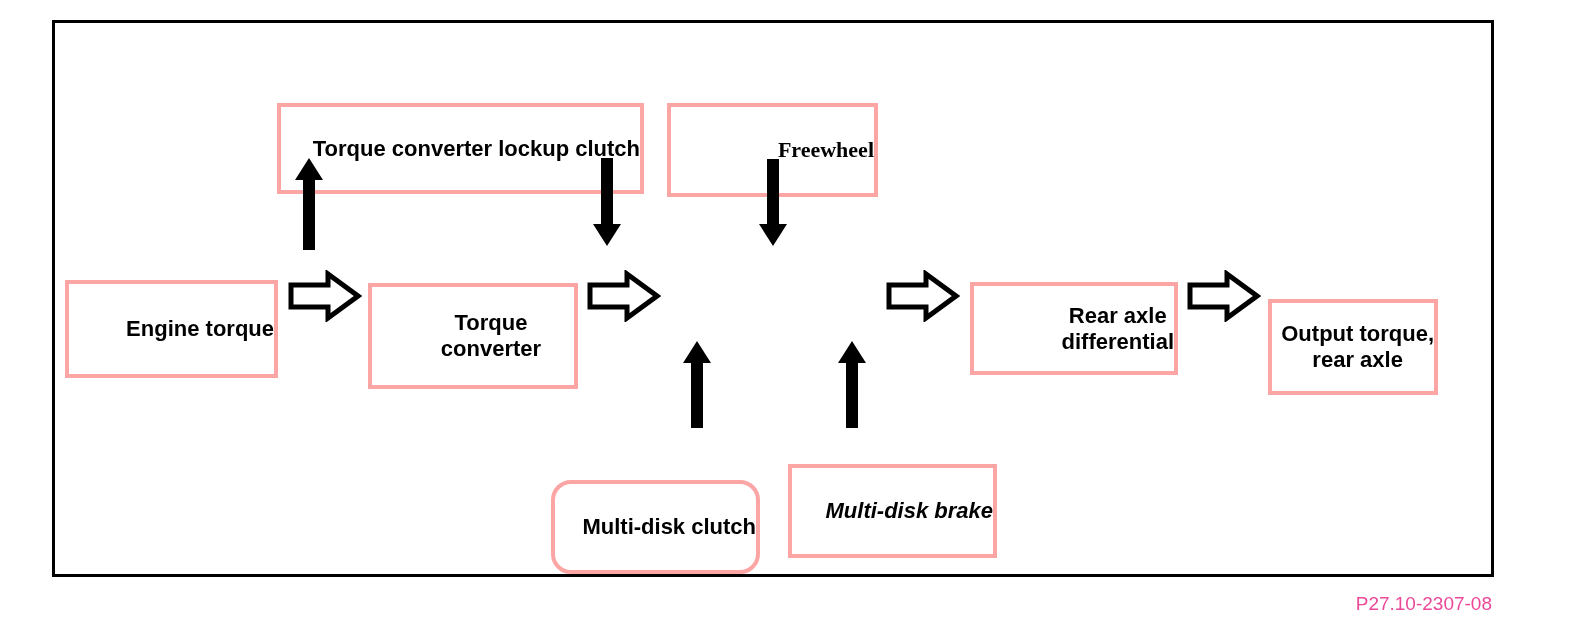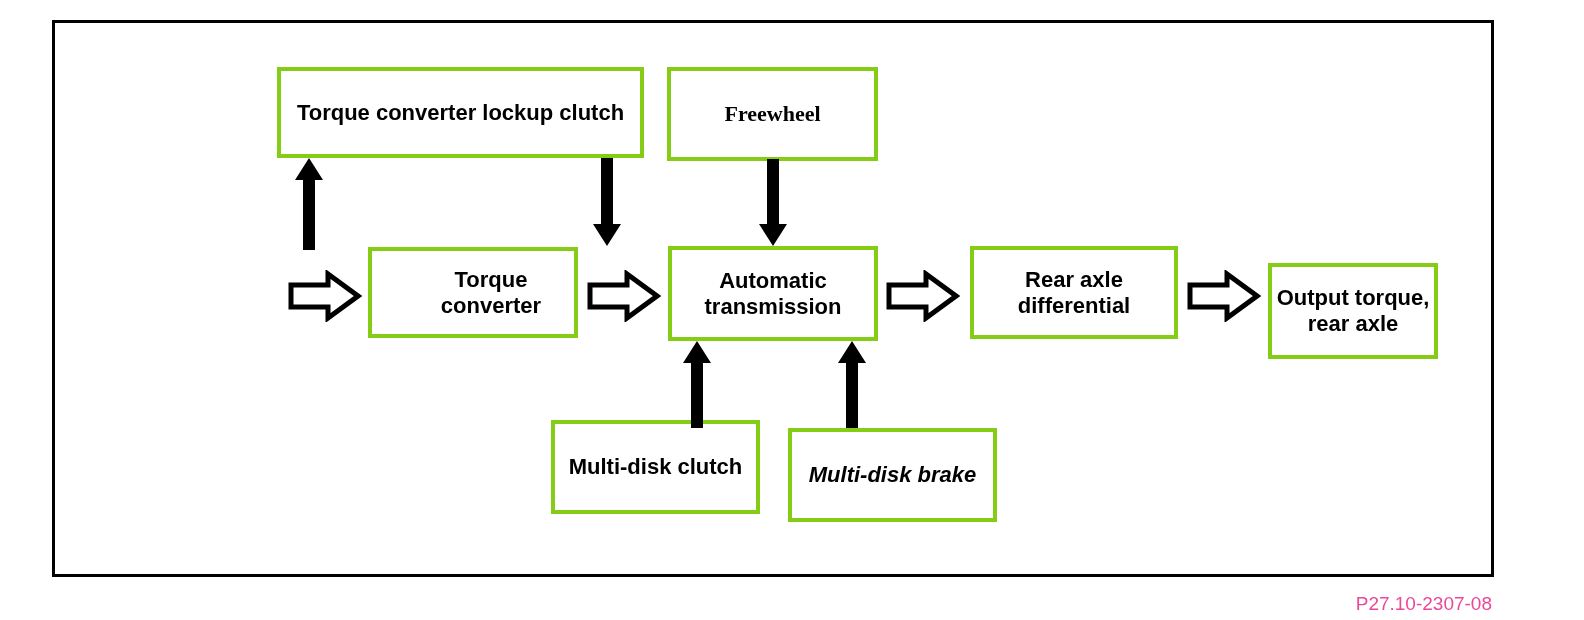--- a/index.html
+++ b/index.html
@@ -20,44 +20,45 @@
     position: absolute;
     left: 52px;
     top: 20px;
     width: 1442px;
     height: 557px;
     border: 3px solid #000000;
     box-sizing: border-box;
   }
   .box {
     position: absolute;
-    border: 4px solid #84cc16;
+    border: 4px solid #fca5a5;
     box-sizing: border-box;
     display: flex;
     align-items: center;
-    justify-content: center;
+    justify-content: flex-end;
     text-align: center;
     font-weight: bold;
     font-size: 22px;
     line-height: 26px;
     white-space: pre-line;
     background: #ffffff;
     color: #000000;
+    margin-top: 36px;
   }
   
   .b-engine        { left: 65px;   top: 244px; width: 213px; height: 98px; }
-  .b-converter     { left: 368px;  top: 247px; width: 210px; height: 91px; padding-left: 36px; }
+  .b-converter     { left: 368px;  top: 247px; width: 210px; height: 106px; padding-left: 36px; }
   .b-transmission  { left: 668px;  top: 246px; width: 210px; height: 95px; }
   .b-diff          { left: 970px;  top: 246px; width: 208px; height: 93px; }
   .b-output        { left: 1268px; top: 263px; width: 170px; height: 96px; }
   
   .b-lockup        { left: 277px;  top: 67px;  width: 367px; height: 91px; }
   .b-freewheel     { left: 667px;  top: 67px;  width: 211px; height: 94px; font-family: Liberation Serif, serif; }
   
-  .b-mdclutch      { left: 551px;  top: 420px; width: 209px; height: 94px; }
+  .b-mdclutch      { left: 551px;  top: 444px; width: 209px; height: 94px; border-radius: 20px; }
   .b-mdbrake       { left: 788px;  top: 428px; width: 209px; height: 94px; font-style: italic; }
 
   .arrow { position: absolute; display: block; }
   .a-flow1 { left: 287px;  top: 270px; }
   .a-flow2 { left: 586px;  top: 270px; }
   .a-flow3 { left: 885px;  top: 270px; }
   .a-flow4 { left: 1186px; top: 270px; }
   .a-up-lockup   { left: 294px; top: 158px; }
   .a-down-lockup { left: 592px; top: 158px; }
   .a-down-free   { left: 758px; top: 159px; }
@@ -74,26 +75,25 @@
     white-space: nowrap;
   }
 </style>
 </head>
 <body>
 
 <div id="stage">
 
   <div class="frame"></div>
 
+  <div class="box b-engine">
+    <span>Engine torque</span>
+  </div>
   <div class="box b-converter">
     <span>Torque converter</span>
-  </div>
-  <div class="box b-transmission">
-    <span>Automatic
-transmission</span>
   </div>
   <div class="box b-diff">
     <span>Rear axle
 differential</span>
   </div>
   <div class="box b-output">
     <span>Output torque,
 rear axle</span>
   </div>
 

